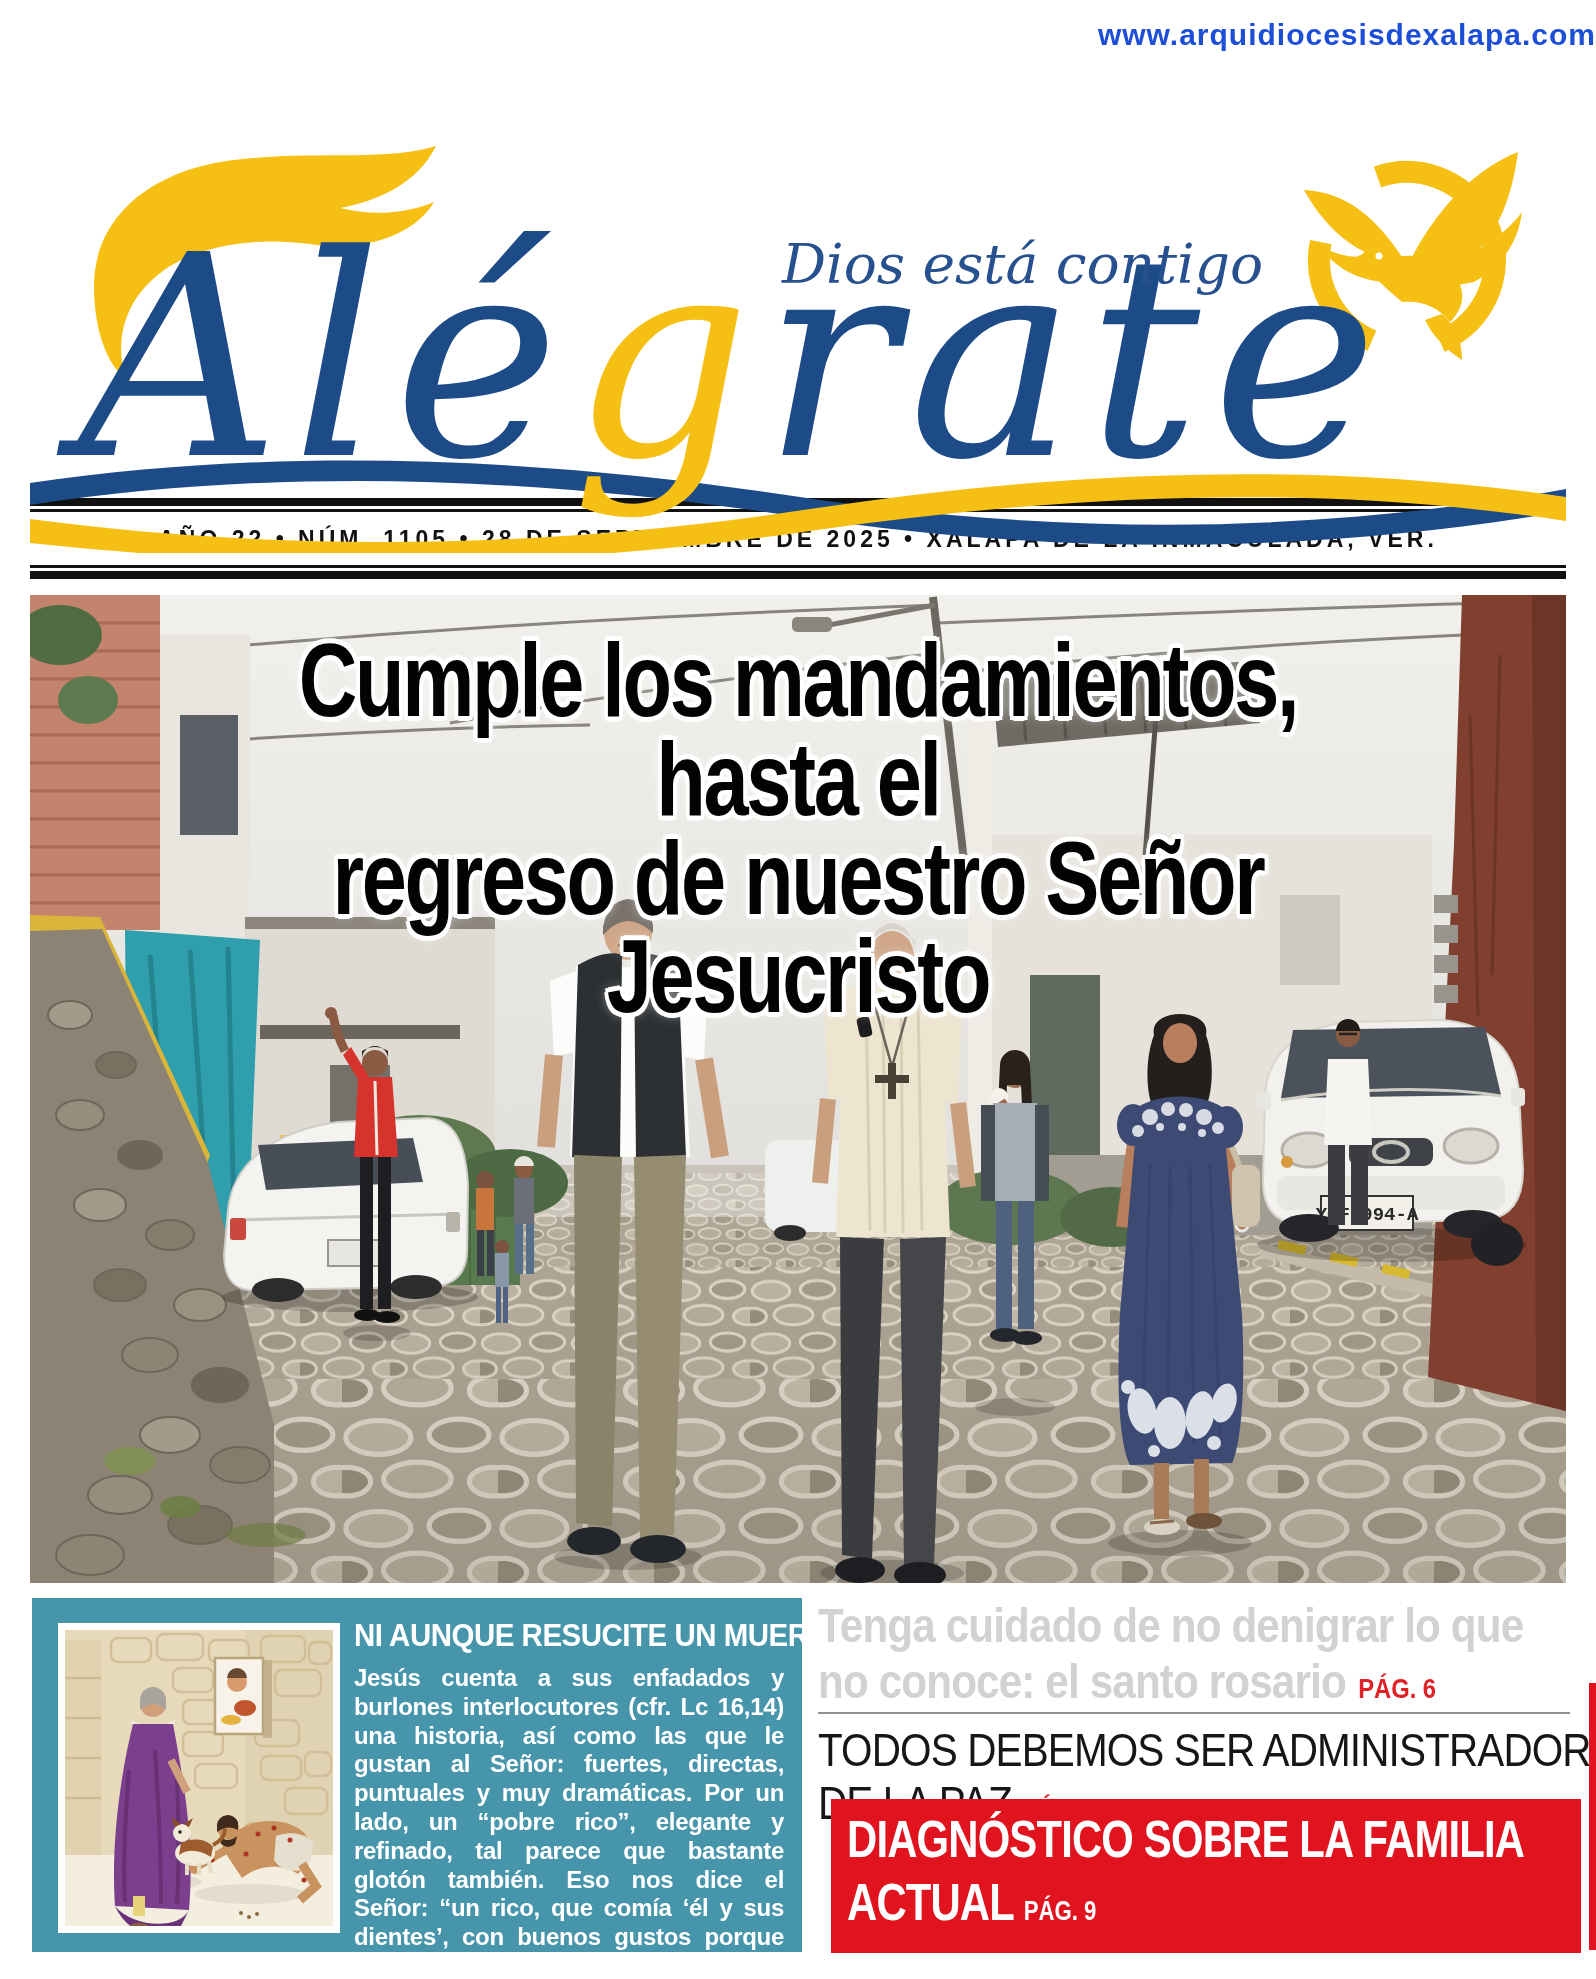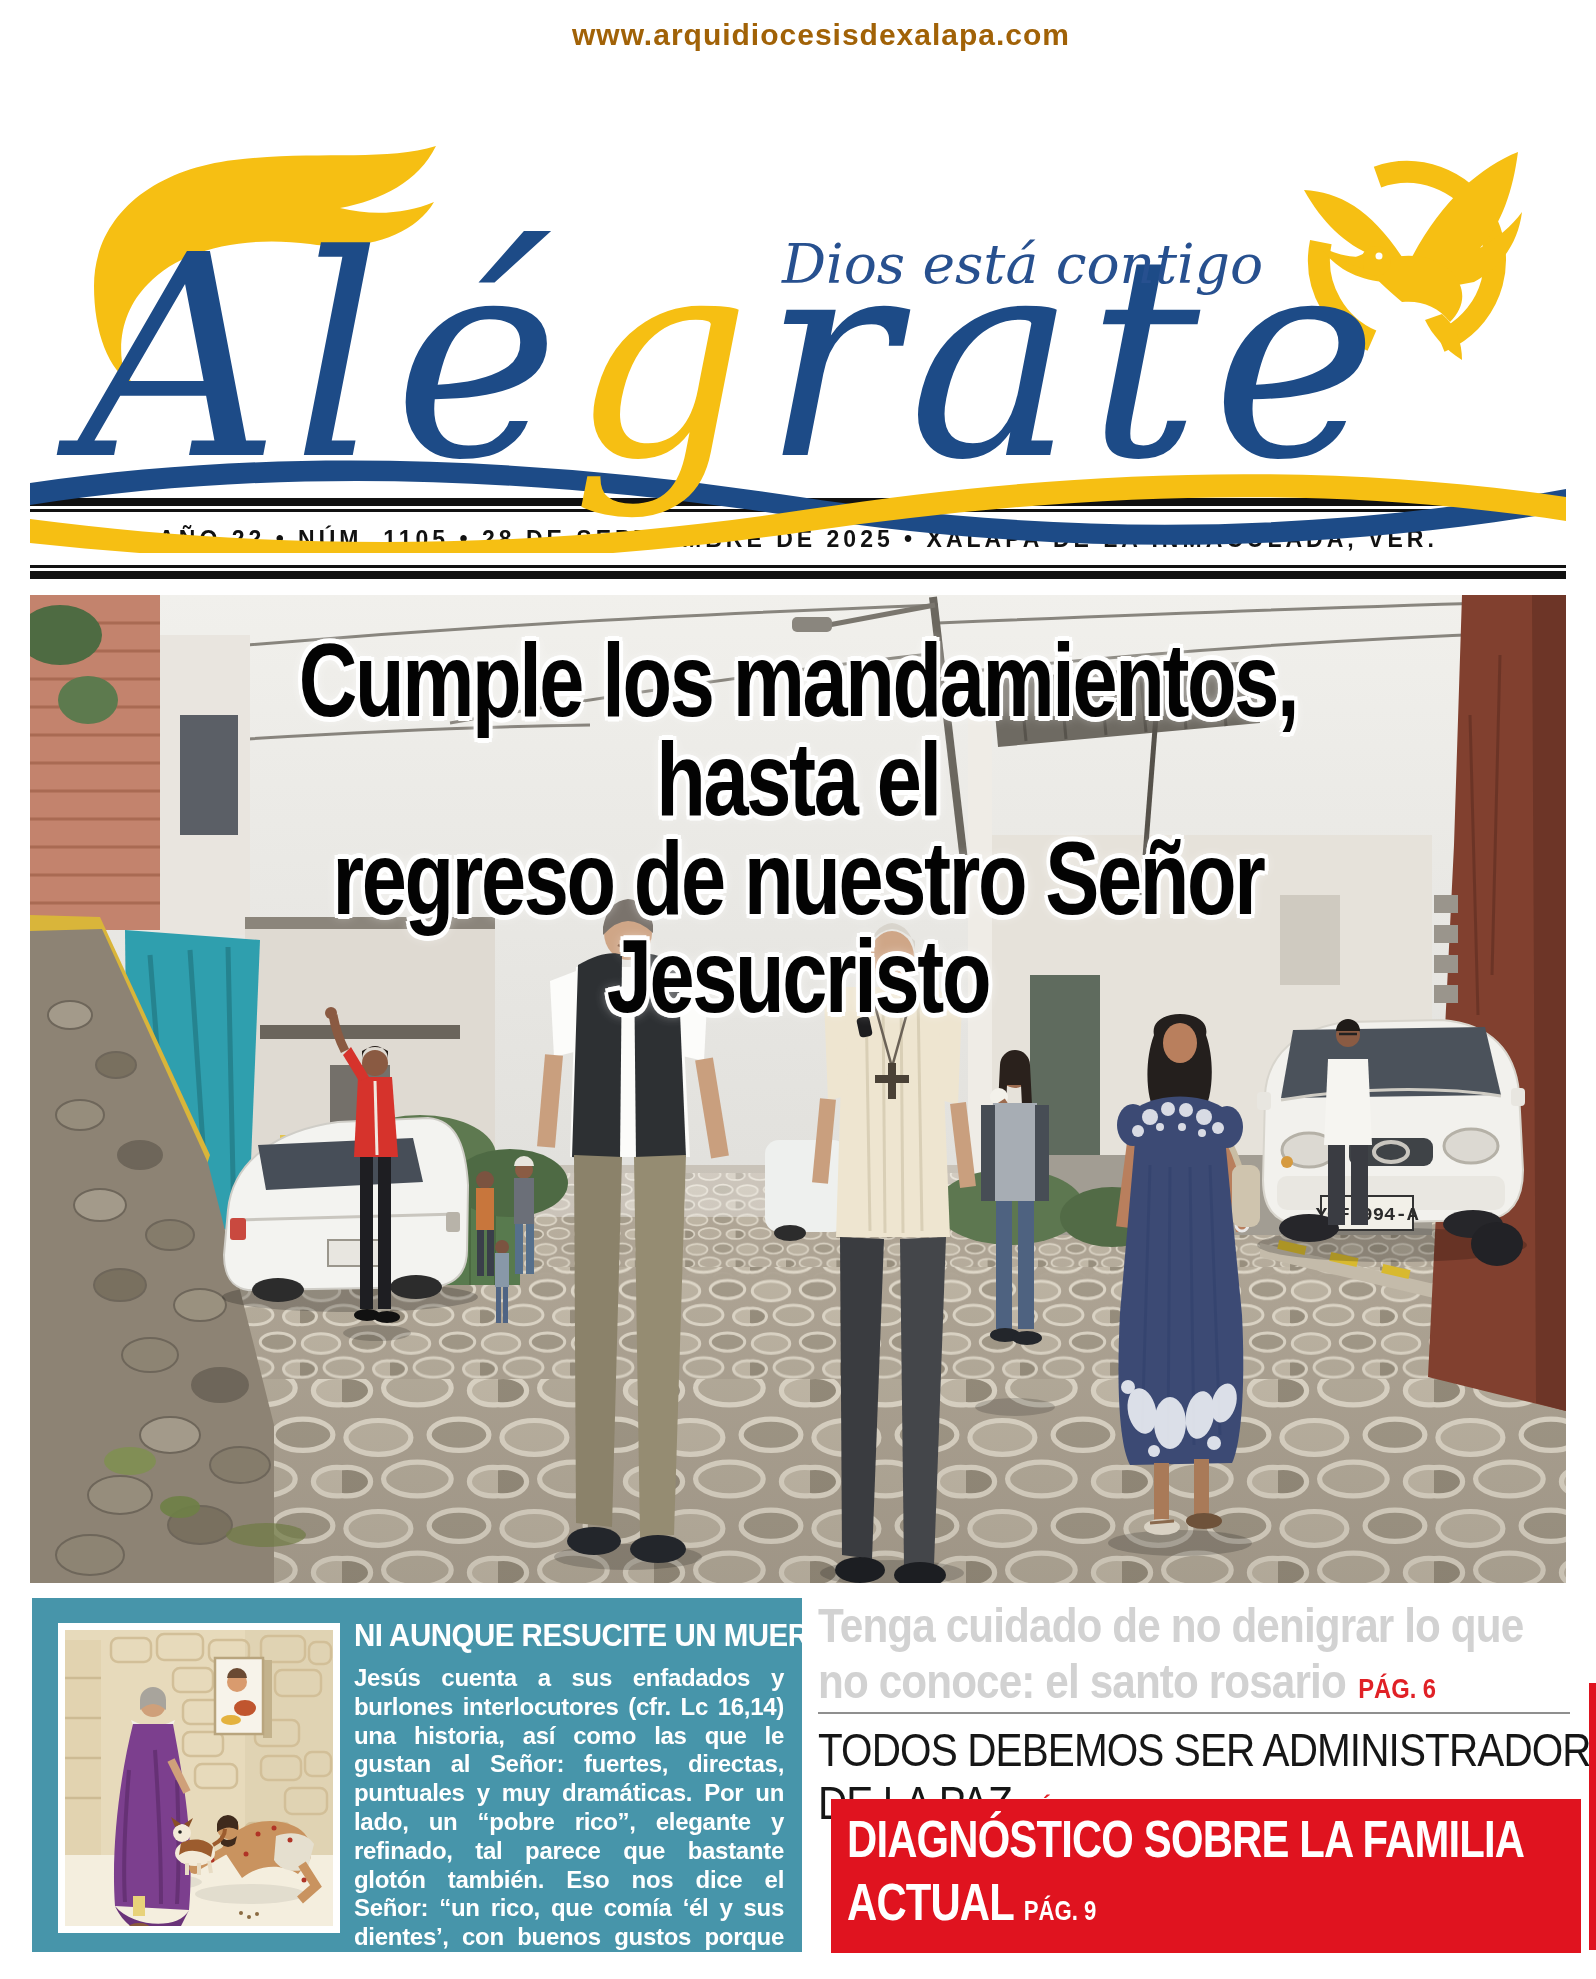--- a/index.html
+++ b/index.html
@@ -1,20 +1,20 @@
 <!DOCTYPE html>
 <html><head>
 <meta charset="utf-8">
 <style>
   html,body{margin:0;padding:0;background:#888;}
   .page{position:relative;width:1596px;height:1979px;background:#ffffff;overflow:hidden;
         font-family:"Liberation Sans",sans-serif;}
   
-  .site-url{position:absolute;top:18px;left:0;right:0;text-align:center;
-            font-size:30px;font-weight:bold;color:#a16207;letter-spacing:1px;margin-left:46px;}
+  .site-url{position:absolute;top:18px;left:0;right:0;text-align:right;
+            font-size:30px;font-weight:bold;color:#1d4ed8;letter-spacing:1px;margin-left:46px;}
   
   .masthead{position:absolute;top:50px;left:0;width:1596px;height:445px;}
   .brand{position:absolute;top:168px;left:78px;width:1260px;
          font-family:"DejaVu Serif",serif;font-style:italic;font-size:280px;line-height:1;
          letter-spacing:12px;white-space:nowrap;z-index:4;}
   .brand .blue{color:#1d4b87;}
   .brand .yellow{color:#f6bf13;}
   .tagline{position:absolute;top:182px;left:782px;z-index:5;
            font-family:"DejaVu Serif",serif;font-style:italic;font-size:55px;color:#27508f;}
   .swash-svg{position:absolute;top:76px;left:64px;z-index:3;}

